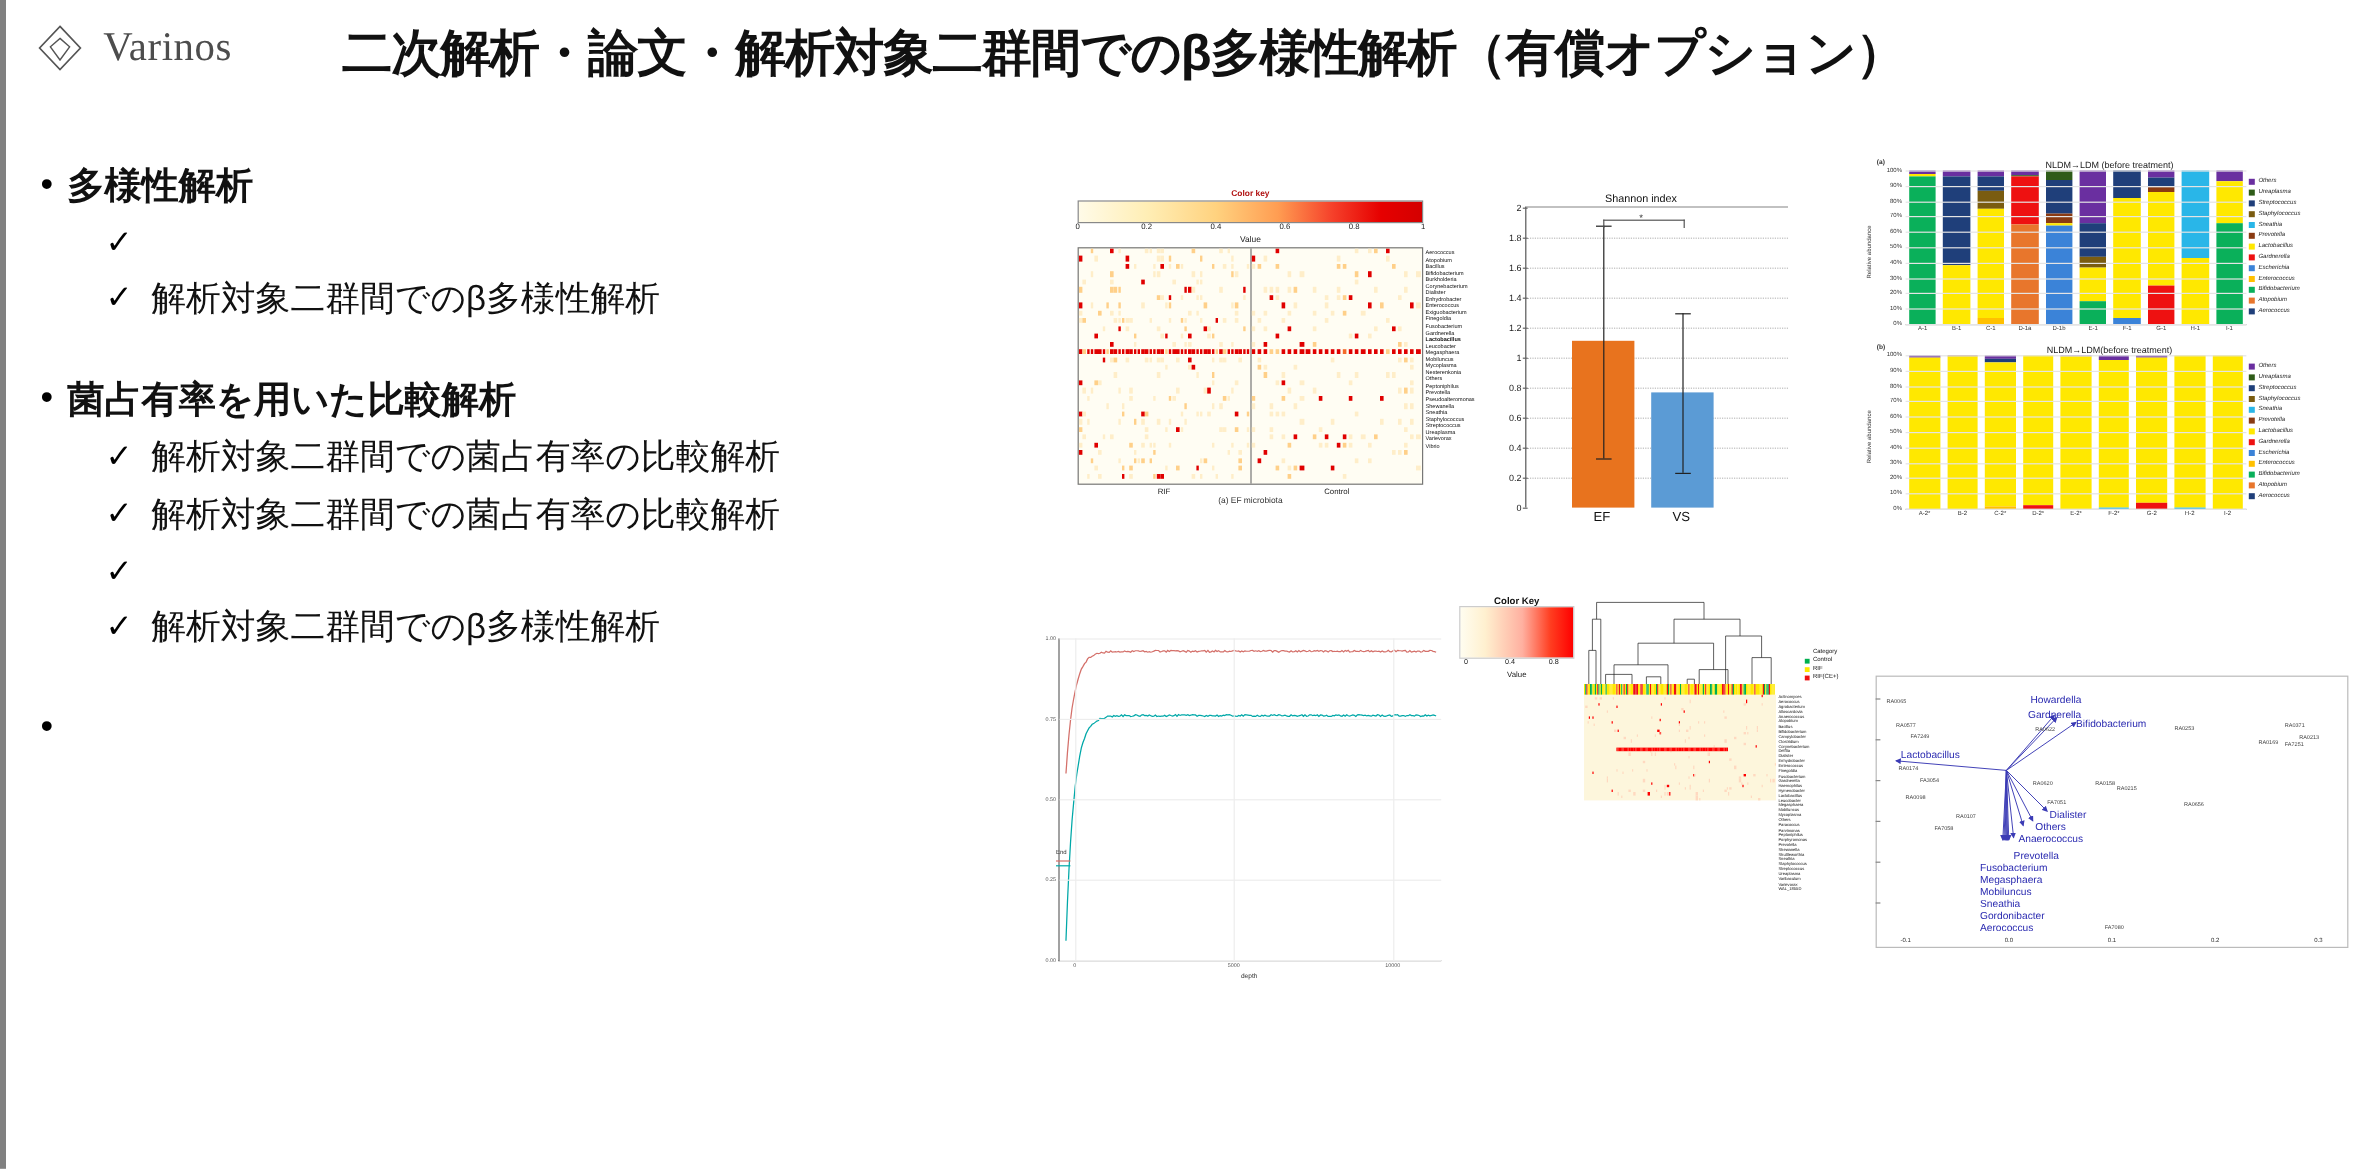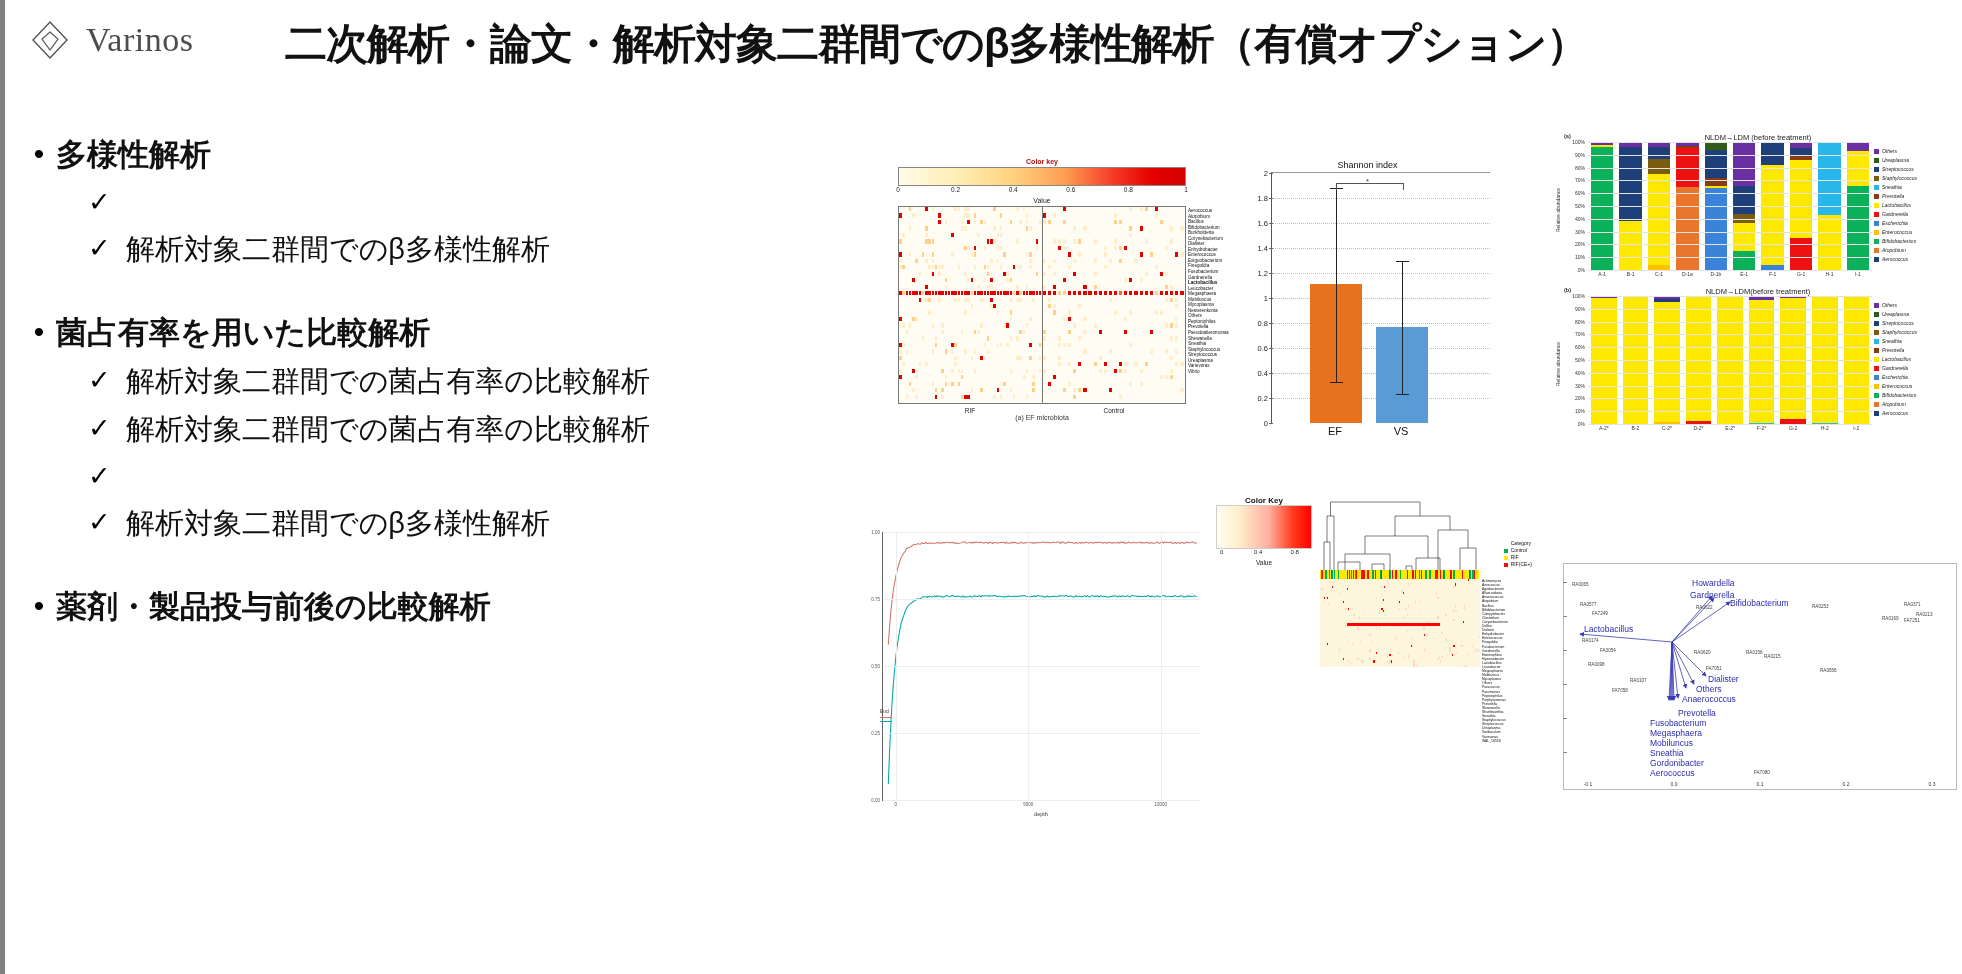--- a/index.html
+++ b/index.html
@@ -173,21 +173,20 @@
     </div>
     <div class="lvl2">
       <span class="chk">✓</span>
       <span class="txt">解析対象二群間でのβ多様性解析</span>
     </div>
 
     <div class="spacer"></div>
 
     <div class="lvl1">
       <span class="dot">•</span>
-      <span class="txt">薬剤・製品投与前後の比較解析</span>
     </div>
 
   </div>
 
   <div class="fig" id="figA">
     <div class="ck-title">Color key</div>
     <div class="ck-bar"></div>
     <div class="ck-ticks" id="figA-ticks">
         <span style="left: 0%;">0</span>
         <span style="left: 20%;">0.2</span>

